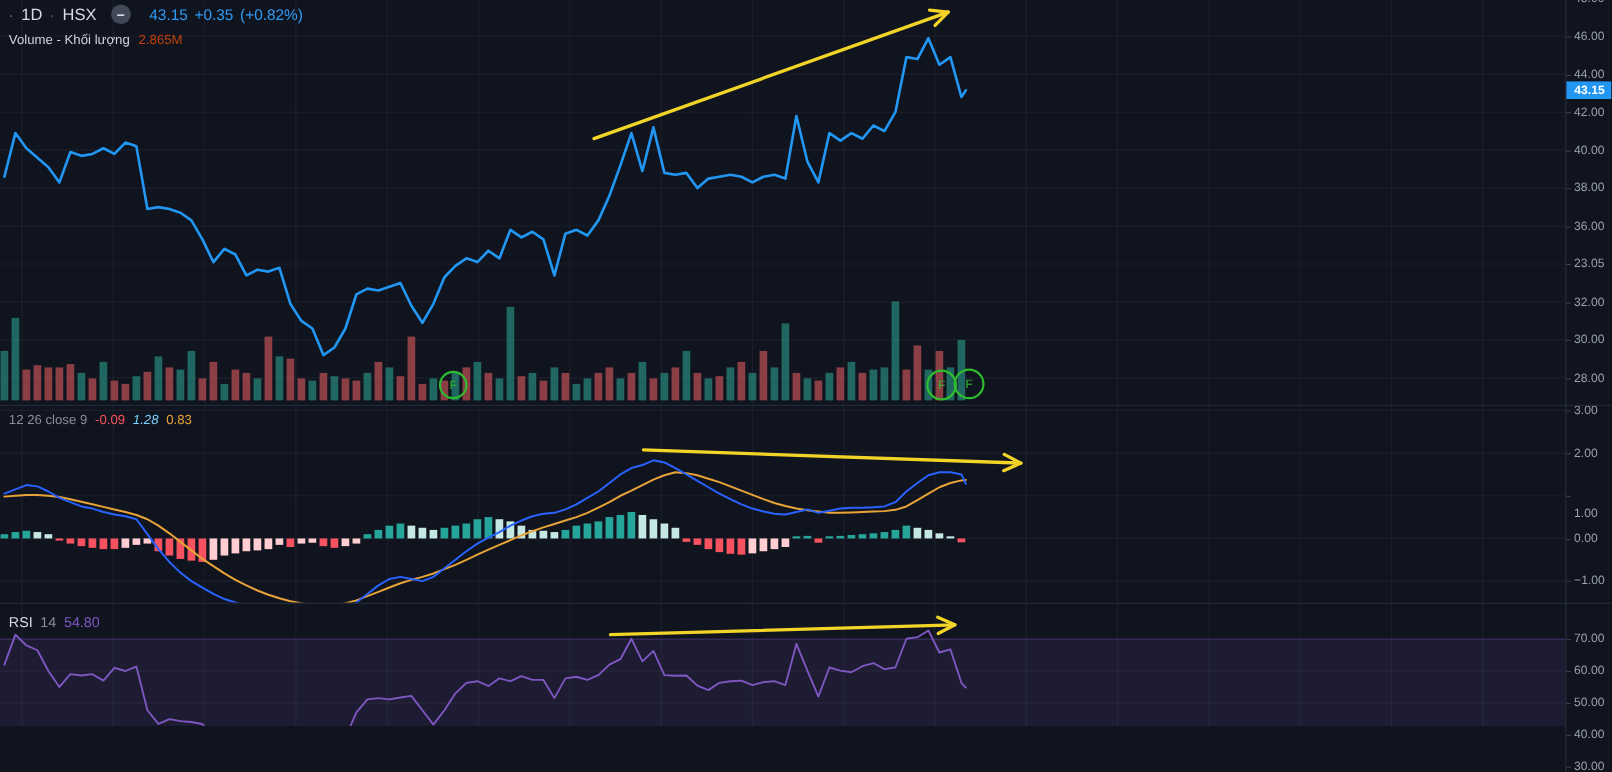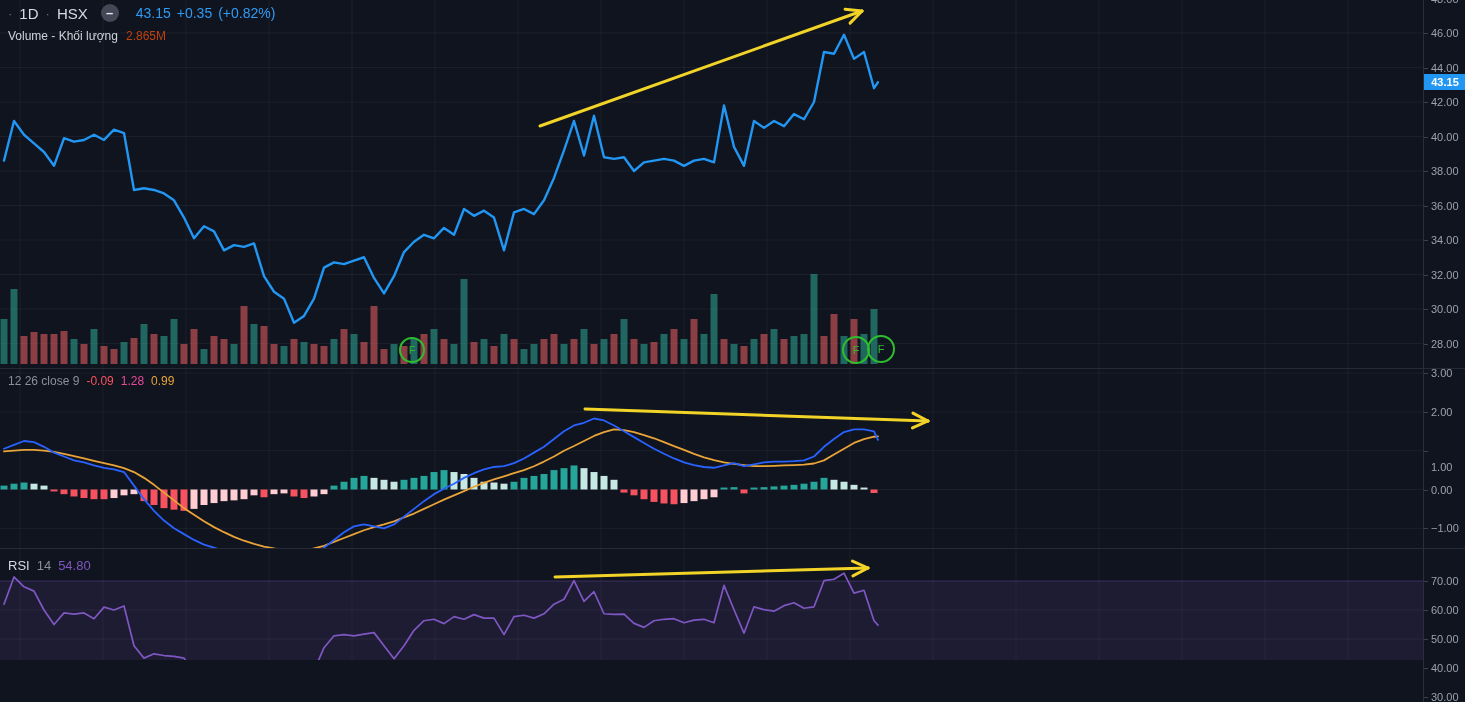--- a/index.html
+++ b/index.html
@@ -319,22 +319,22 @@
         <polyline points="4,80.75999999999999 14,76.88 24,73 34,74.16399999999999 44,78.82 54,84.63999999999999 64,88.51999999999998 74,92.39999999999998 84,94.34000000000003 94,97.44400000000002 104,99.77199999999999 114,101.32400000000001 124,104.04000000000002 134,117.62 144,131.2 154,142.83999999999997 164,152.53999999999996 174,160.29999999999995 184,166.12 194,171.94000000000005 204,176.596 214,179.70000000000005 224,182.80399999999997 234,185.51999999999998 244,187.46000000000004 254,188.236 264,189.39999999999998 274,190.56399999999996 284,191.34000000000003 294,192.11599999999999 304,191.34000000000003 314,187.46000000000004 324,179.70000000000005 334,171.94000000000005 344,164.17999999999995 354,158.36 364,156.41999999999996 374,158.36 384,160.29999999999995 394,156.41999999999996 404,148.65999999999997 414,140.89999999999998 424,133.14 434,126.156 444,120.72399999999999 454,115.68 464,109.86000000000001 474,105.20400000000001 484,101.32400000000001 494,98.99599999999998 504,98.22000000000003 514,95.11599999999999 524,90.45999999999998 534,84.63999999999999 544,78.82 554,71.06 564,63.30000000000001 574,57.48000000000002 584,54.76400000000001 594,50.49599999999998 604,52.436000000000035 614,57.48000000000002 624,63.30000000000001 634,69.12 644,74.94 654,80.75999999999999 664,85.80399999999997 674,90.45999999999998 684,94.34000000000003 694,97.05599999999998 704,98.99599999999998 714,99.77199999999999 724,97.44400000000002 734,95.11599999999999 744,98.22000000000003 754,96.27999999999997 764,94.34000000000003 774,93.56400000000002 784,93.56400000000002 794,93.17599999999999 804,92.39999999999998 814,88.51999999999998 824,78.82 834,71.06 844,64.07600000000002 854,61.360000000000014 864,61.360000000000014 874,63.30000000000001 878,71.83600000000001" fill="none" stroke="#2962ff" stroke-width="1.8" stroke-linejoin="round" stroke-linecap="round"></polyline>
         <g>
           <line x1="585" y1="41" x2="928" y2="53" stroke="#f2d327" stroke-width="3" stroke-linecap="round"></line>
           <line x1="928" y1="53" x2="912.4432202381539" y2="59.8546774863166" stroke="#f2d327" stroke-width="3" stroke-linecap="round"></line>
           <line x1="928" y1="53" x2="912.9602972939957" y2="45.07489164017261" stroke="#f2d327" stroke-width="3" stroke-linecap="round"></line>
         </g>
       </svg>
     <div class="legend macd-row">
       <span class="dim">12 26 close 9</span>
       <span style="color: rgb(247, 82, 95);">-0.09</span>
-      <span style="color: #ec4899;">1.28</span>
-      <span style="color: rgb(232, 163, 57);">0.99</span>
+      <span style="color: #7dd3fc; font-style: italic;">1.28</span>
+      <span style="color: rgb(232, 163, 57);">0.83</span>
     </div>
   </div>
 
   <div class="pane" id="pane-rsi">
     <svg id="svg-rsi" width="1423" height="154" viewBox="0 0 1423 154">
         <g>
           <line x1="20" y1="0" x2="20" y2="154" stroke="rgba(240,243,250,0.055)" stroke-width="1"></line>
           <line x1="103" y1="0" x2="103" y2="154" stroke="rgba(240,243,250,0.055)" stroke-width="1"></line>
           <line x1="186" y1="0" x2="186" y2="154" stroke="rgba(240,243,250,0.055)" stroke-width="1"></line>
           <line x1="269" y1="0" x2="269" y2="154" stroke="rgba(240,243,250,0.055)" stroke-width="1"></line>
@@ -389,21 +389,21 @@
       <div class="ax-label" style="top: 60.5px;">44.00</div>
       <div class="ax-tick" style="top: 102px;"></div>
       <div class="ax-label" style="top: 95px;">42.00</div>
       <div class="ax-tick" style="top: 136.5px;"></div>
       <div class="ax-label" style="top: 129.5px;">40.00</div>
       <div class="ax-tick" style="top: 171px;"></div>
       <div class="ax-label" style="top: 164px;">38.00</div>
       <div class="ax-tick" style="top: 205.5px;"></div>
       <div class="ax-label" style="top: 198.5px;">36.00</div>
       <div class="ax-tick" style="top: 240px;"></div>
-      <div class="ax-label" style="top: 233px;">34.00</div>
+      <div class="ax-label" style="top: 233px;">23.05</div>
       <div class="ax-tick" style="top: 274.5px;"></div>
       <div class="ax-label" style="top: 267.5px;">32.00</div>
       <div class="ax-tick" style="top: 309px;"></div>
       <div class="ax-label" style="top: 302px;">30.00</div>
       <div class="ax-tick" style="top: 343.5px;"></div>
       <div class="ax-label" style="top: 336.5px;">28.00</div>
       <div class="ax-tick" style="top: 373.1px;"></div>
       <div class="ax-label" style="top: 366.1px;">3.00</div>
       <div class="ax-tick" style="top: 411.9px;"></div>
       <div class="ax-label" style="top: 404.9px;">2.00</div>

